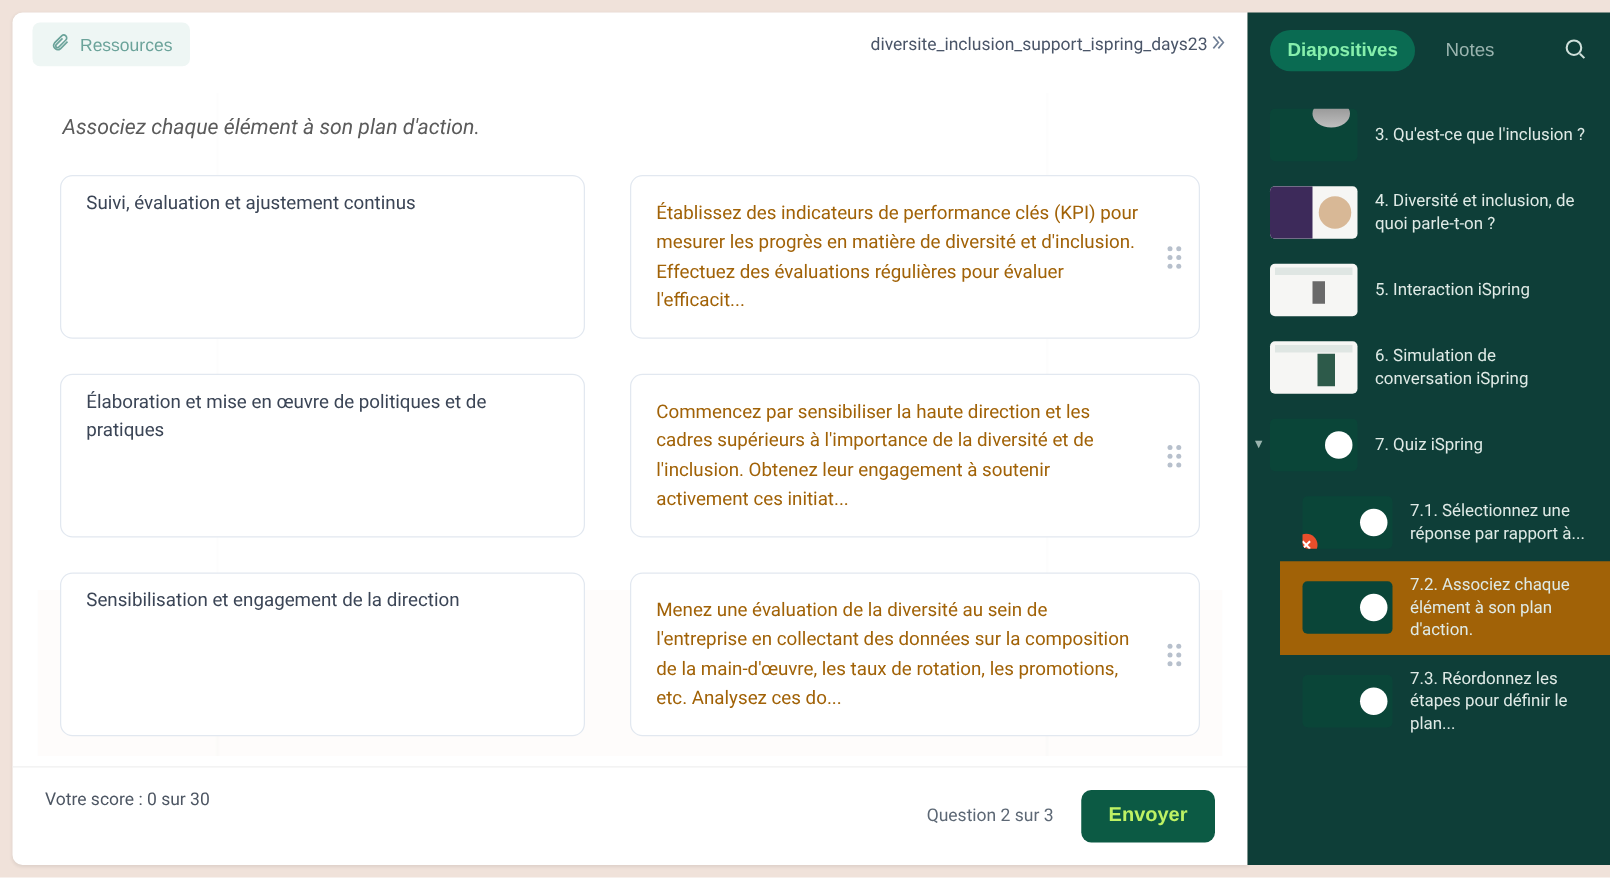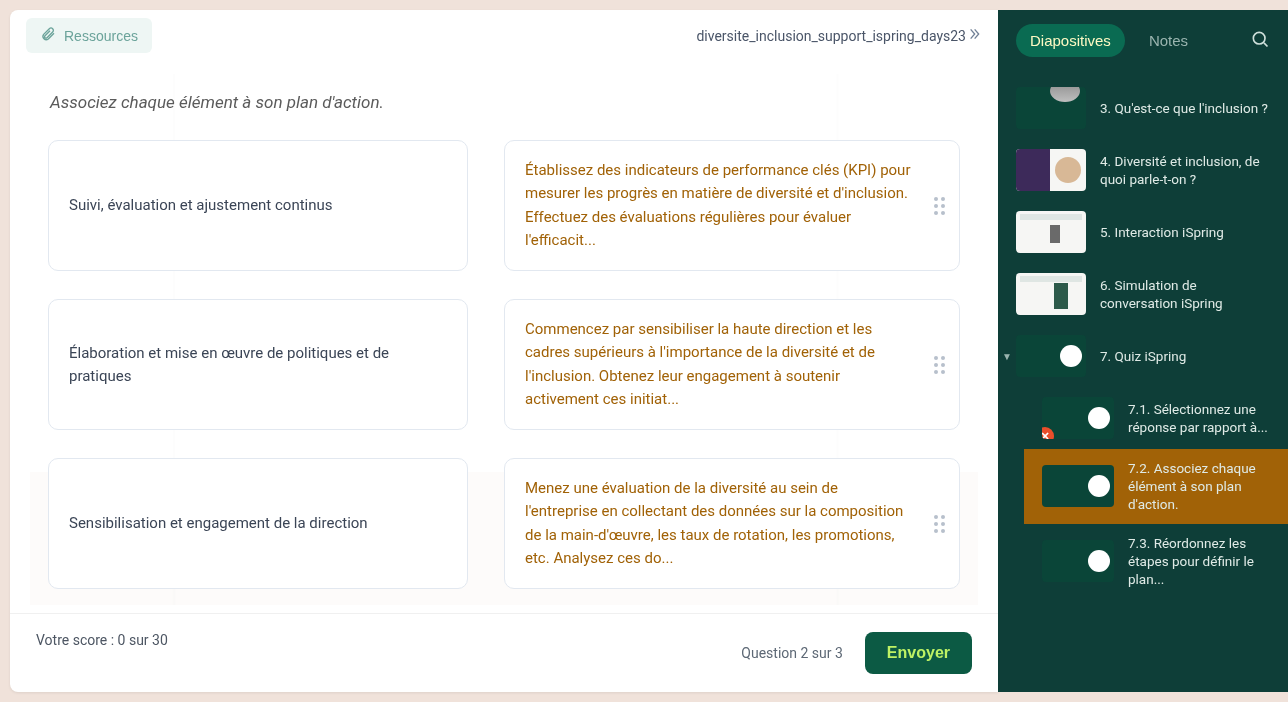--- a/index.html
+++ b/index.html
@@ -12,34 +12,34 @@
 .title-area{display:flex;align-items:center;color:#4a5568;font-size:14px}
 .title-area .chev svg{width:16px;height:16px;stroke:#718096}
 .content-area{flex:1;position:relative;margin:12px 20px 8px;overflow:hidden}
 .bg-room{position:absolute;inset:0;opacity:.08;pointer-events:none}
 .bg-room::before{content:"";position:absolute;inset:0;background:
  linear-gradient(90deg,transparent 15%,rgba(0,0,0,.15) 15.2%,transparent 15.4%,transparent 85%,rgba(0,0,0,.15) 85.2%,transparent 85.4%),
  linear-gradient(0deg,#e8d5c5 0%,#e8d5c5 25%,transparent 25%)}
 .instruction{position:relative;margin:18px 20px 28px;font-style:italic;color:#5b5b5b;font-size:17px}
 .pairs{position:relative;display:flex;flex-direction:column;gap:28px;padding:0 18px}
 .pair{display:flex;gap:36px}
-.drop-zone{flex:0 0 420px;background:#fff;border:1px solid #e2e8f0;border-radius:10px;padding:10px 20px;display:flex;align-items:center;color:#3b4556;font-size:15px;line-height:1.5;min-height:120px;position:relative}
+.drop-zone{flex:0 0 420px;background:#fff;border:1px solid #e2e8f0;border-radius:10px;padding:10px 20px;display:flex;align-items:flex-start;color:#3b4556;font-size:15px;line-height:1.5;min-height:120px;position:relative}
 .drop-zone::after{content:"";position:absolute;right:-14px;top:50%;width:14px;height:26px;transform:translateY(-50%);background:radial-gradient(circle at 0 50%,transparent 12px,#fff 12.5px);border-right:1px solid #e2e8f0;border-top-right-radius:4px;border-bottom-right-radius:4px;opacity:.0}
 .drag-item{flex:1;background:#fff;border:1px solid #e2e8f0;border-radius:10px;padding:18px 46px 18px 20px;color:#a16207;font-size:15px;line-height:1.55;min-height:120px;position:relative;display:flex;align-items:center}
 .drag-handle{position:absolute;right:14px;top:50%;transform:translateY(-50%);display:grid;grid-template-columns:4px 4px;gap:3px;cursor:grab}
 .drag-handle span{width:4px;height:4px;background:#b7c0cc;border-radius:50%}
 .footer-bar{display:flex;align-items:flex-start;justify-content:space-between;padding:18px 26px;border-top:1px solid #f0f0f0}
 .score{color:#4d5663;font-size:14px}
 .footer-right{display:flex;align-items:center;gap:22px}
 .progress-text{color:#5d6875;font-size:14px}
 .submit-btn{background:#0c5a44;color:#bef264;border:none;padding:12px 22px;border-radius:8px;font-size:16px;font-weight:600;cursor:pointer}
 .side-panel{width:290px;background:#0e3e38;display:flex;flex-direction:column;color:#e3ece9;border-radius:0 0 0 0}
 .side-tabs{display:flex;align-items:center;gap:10px;padding:14px 18px}
 .tab-btn{border:none;background:transparent;color:#9ab4af;font-size:15px;padding:8px 14px;border-radius:18px;cursor:pointer}
-.tab-btn.active{background:#0a6b52;color:#fef9c3;font-weight:400}
+.tab-btn.active{background:#0a6b52;color:#86efac;font-weight:700}
 .search-btn{margin-left:auto;background:none;border:none;cursor:pointer;color:#cfe0db}
 .search-btn svg{width:20px;height:20px}
 .slide-list{flex:1;overflow-y:auto;padding:6px 0}
 .slide-item{display:flex;align-items:center;gap:14px;padding:10px 18px;cursor:pointer;position:relative}
 .slide-item.active{background:#a16207}
 .thumb{width:70px;height:42px;background:#f6f6f4;border-radius:4px;flex-shrink:0;position:relative;overflow:hidden}
 .thumb.sub{width:72px;height:42px}
 .thumb.dark{background:#0a4538}
 .thumb.dark::after{content:"";position:absolute;right:4px;top:50%;transform:translateY(-50%);width:22px;height:22px;background:#fff;border-radius:50%}
 .thumb.split::before{content:"";position:absolute;left:0;top:0;width:48%;height:100%;background:#3d2a5a}

